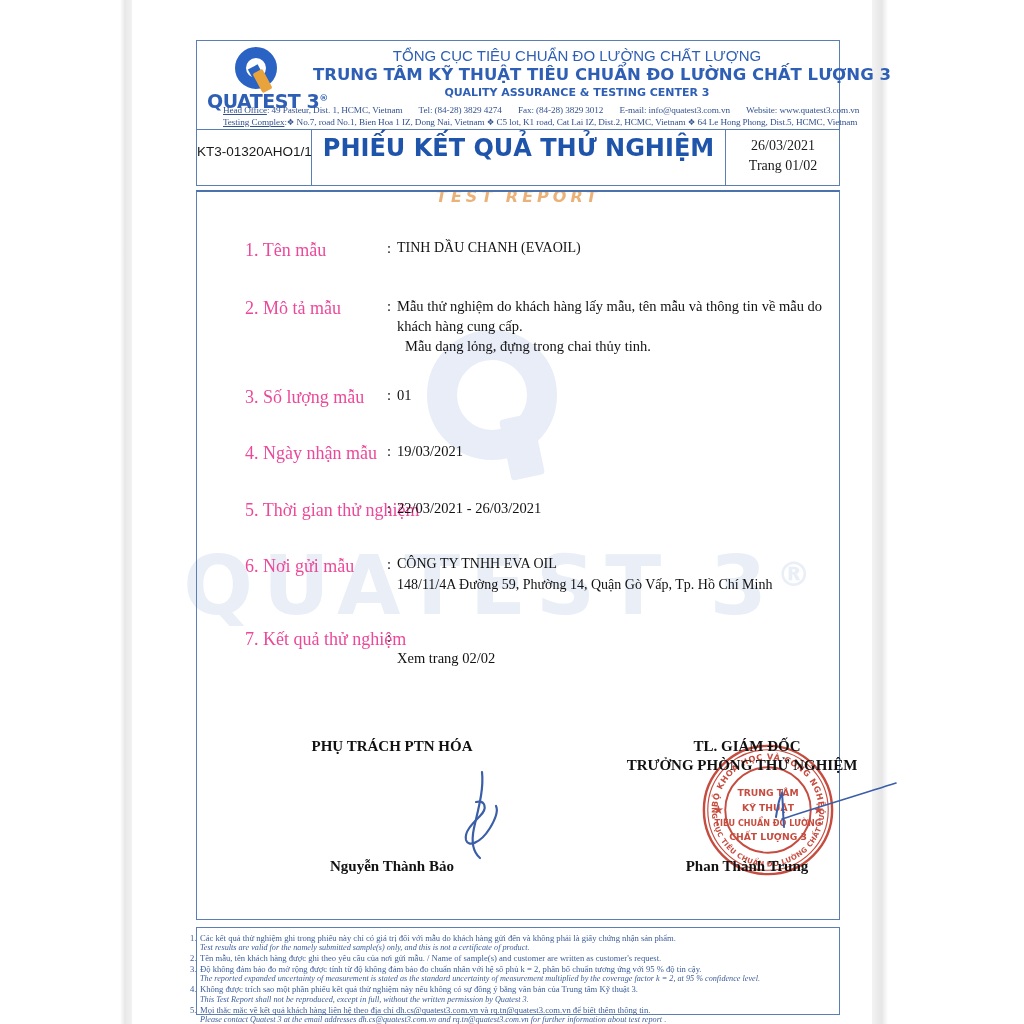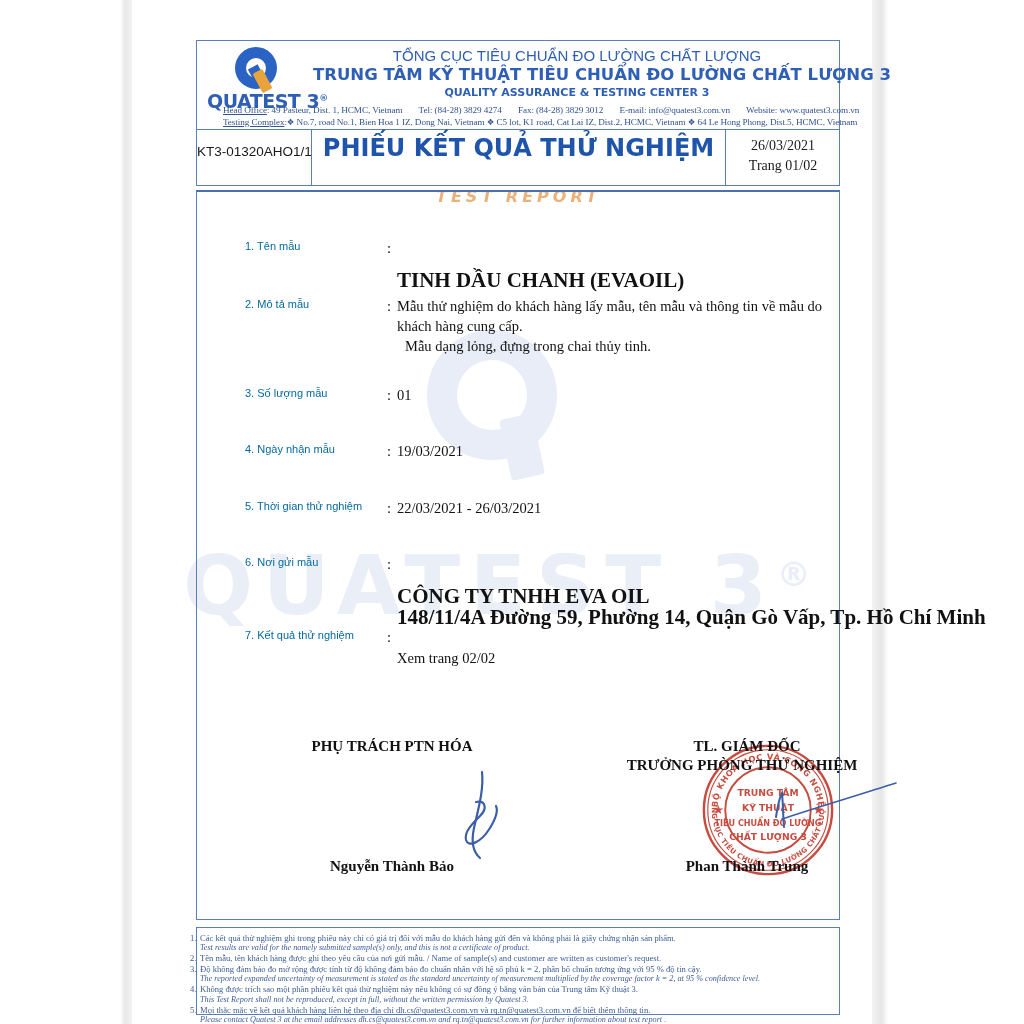--- a/index.html
+++ b/index.html
@@ -254,39 +254,39 @@
   #fields {
     position: absolute;
     left: 0; top: 0;
     width: 740px; height: 1024px;
     z-index: 3;
     pointer-events: none;
   }
   .field { position: absolute; pointer-events: auto; }
   .f-label {
     position: absolute;
-    font-family: Liberation Sans, sans-serif;
-    font-size: 11px;
-    color: #0369a1;
+    font-family: Liberation Serif, serif;
+    font-size: 18px;
+    color: #ec4899;
     white-space: nowrap;
   }
   .f-colon {
     position: absolute;
     font-family: "Liberation Serif", serif;
     font-size: 14.5px;
     color: #111;
   }
   .f-value {
     position: absolute;
     font-family: "Liberation Serif", serif;
     font-size: 14.5px;
     color: #111;
     white-space: nowrap;
   }
-  .f-value.bold { font-weight: bold; font-size: 21px; margin-top: 28px; }
+  .f-value.bold { font-weight: normal; font-size: 14px; }
 
   
   .sig-title {
     position: absolute;
     font-family: "Liberation Serif", serif;
     font-weight: bold;
     font-size: 15px;
     color: #111;
     white-space: nowrap;
     text-align: center;

